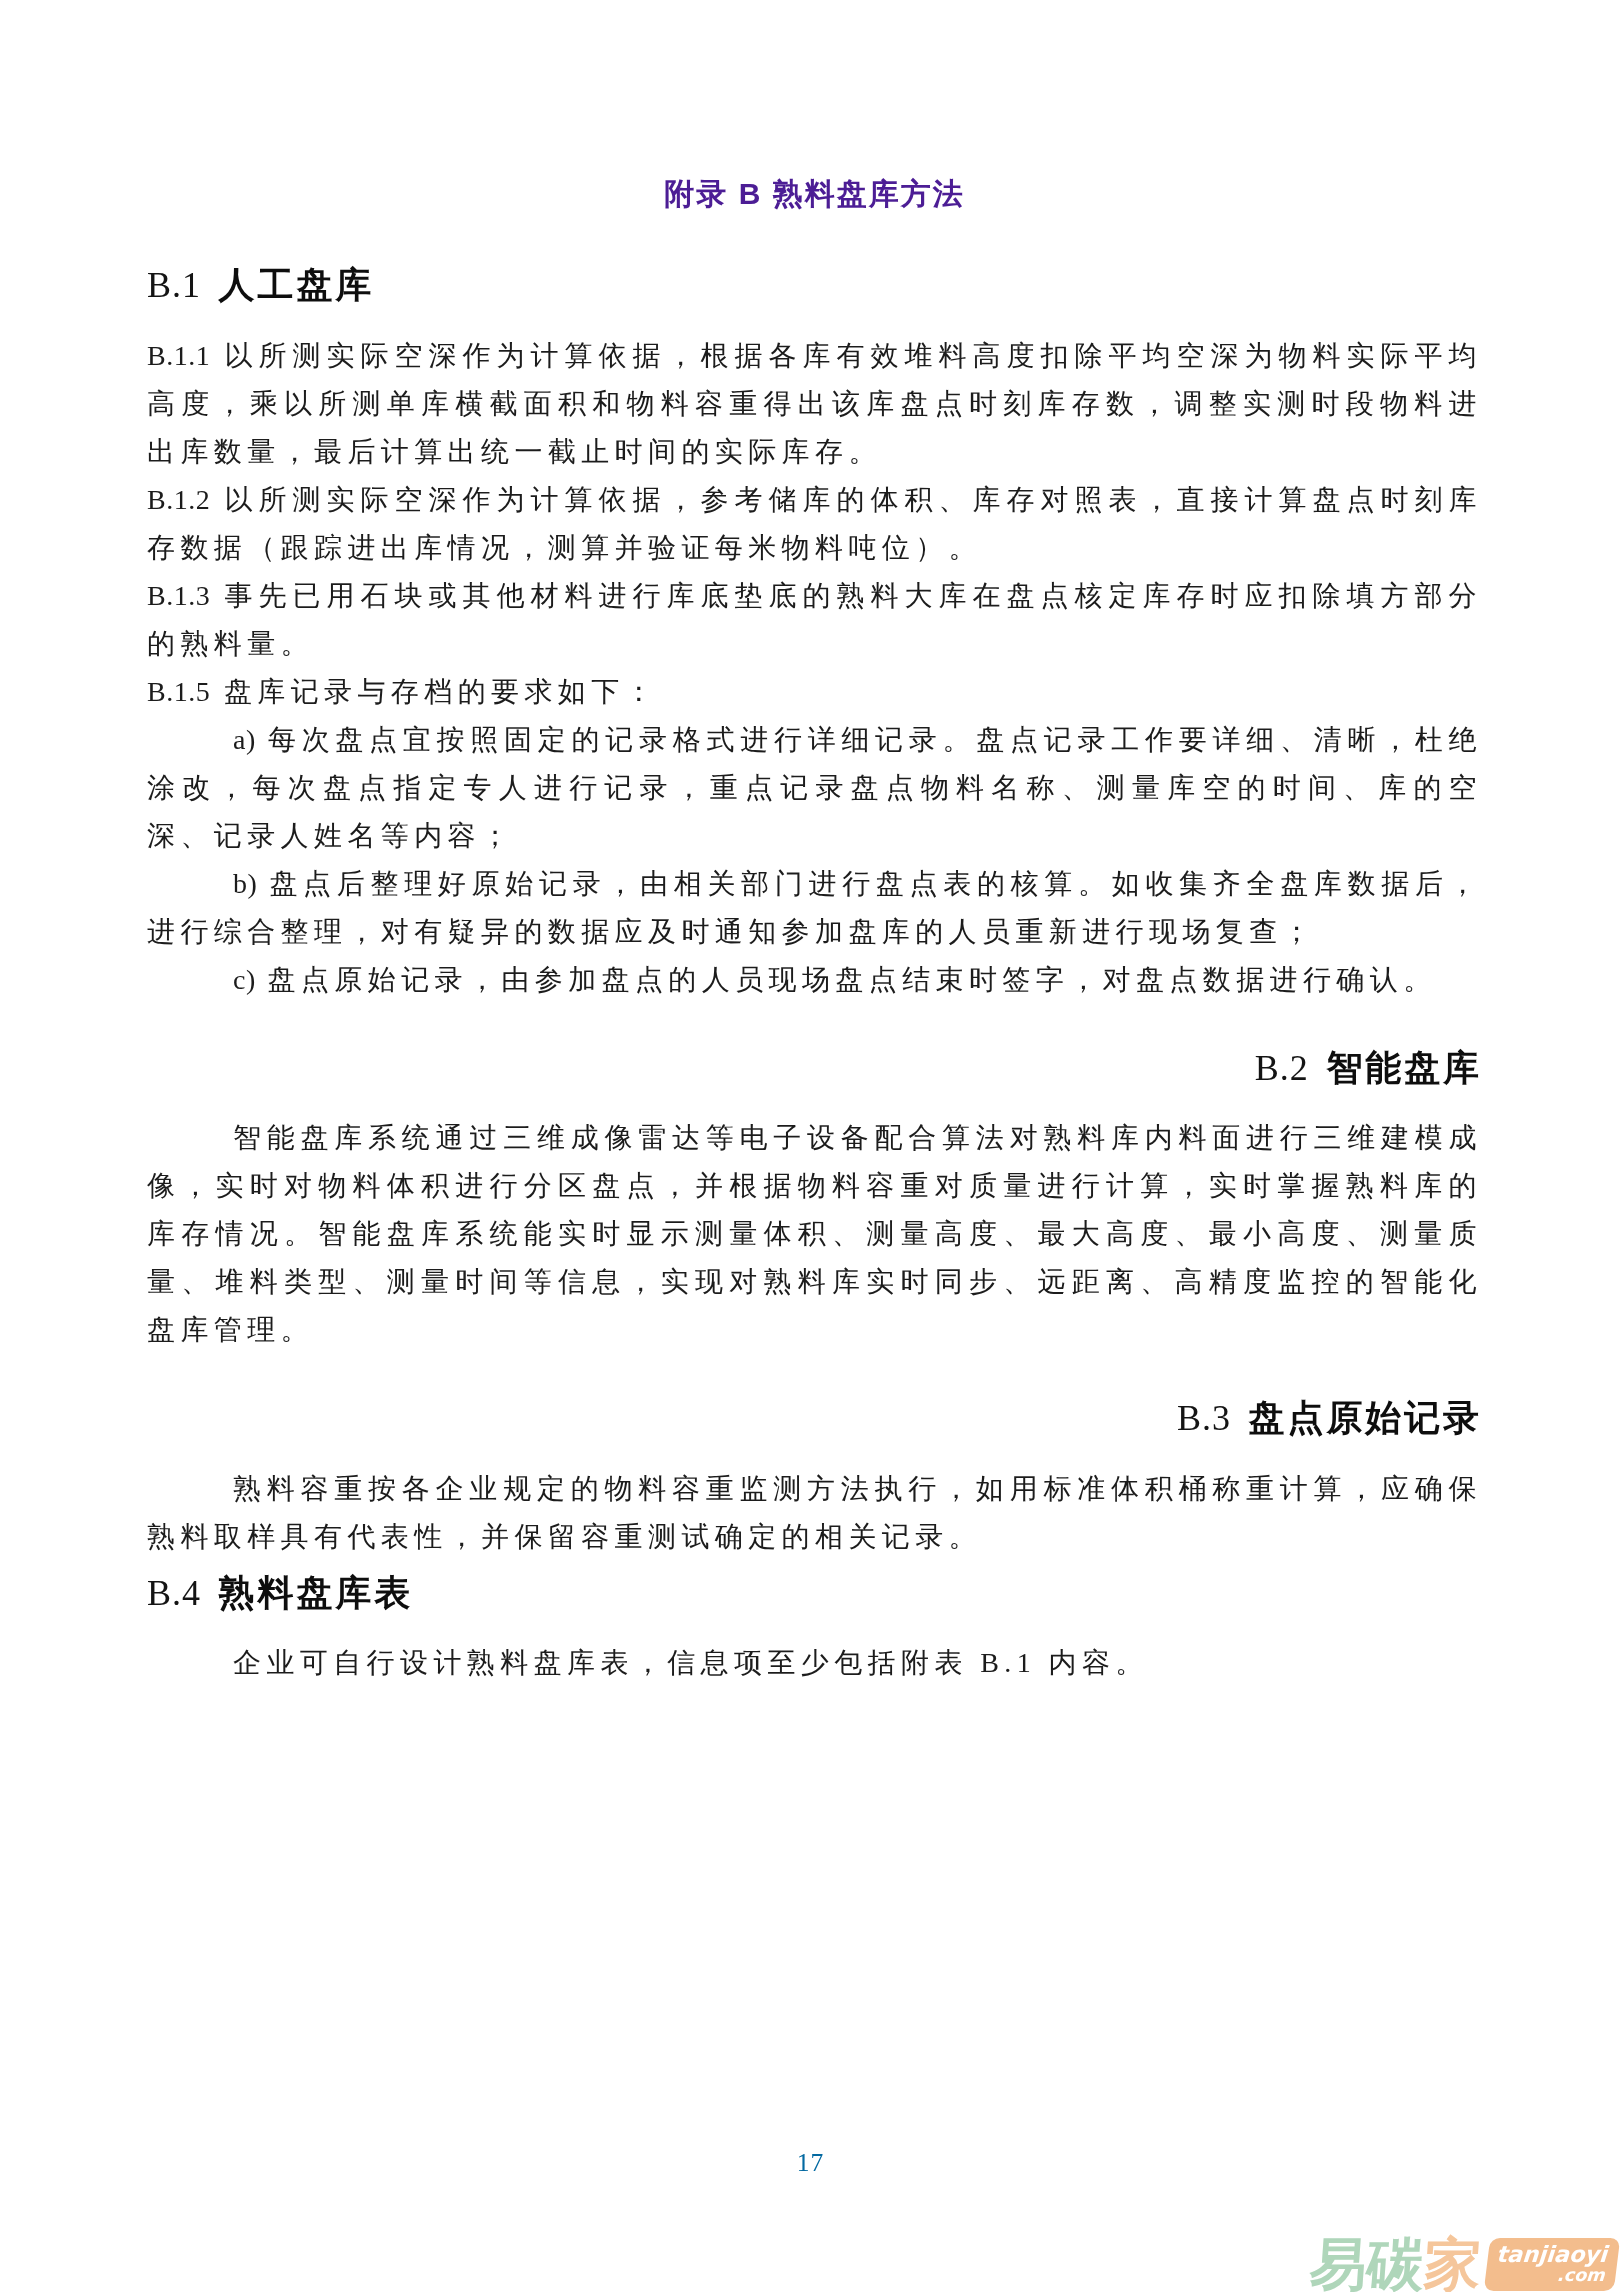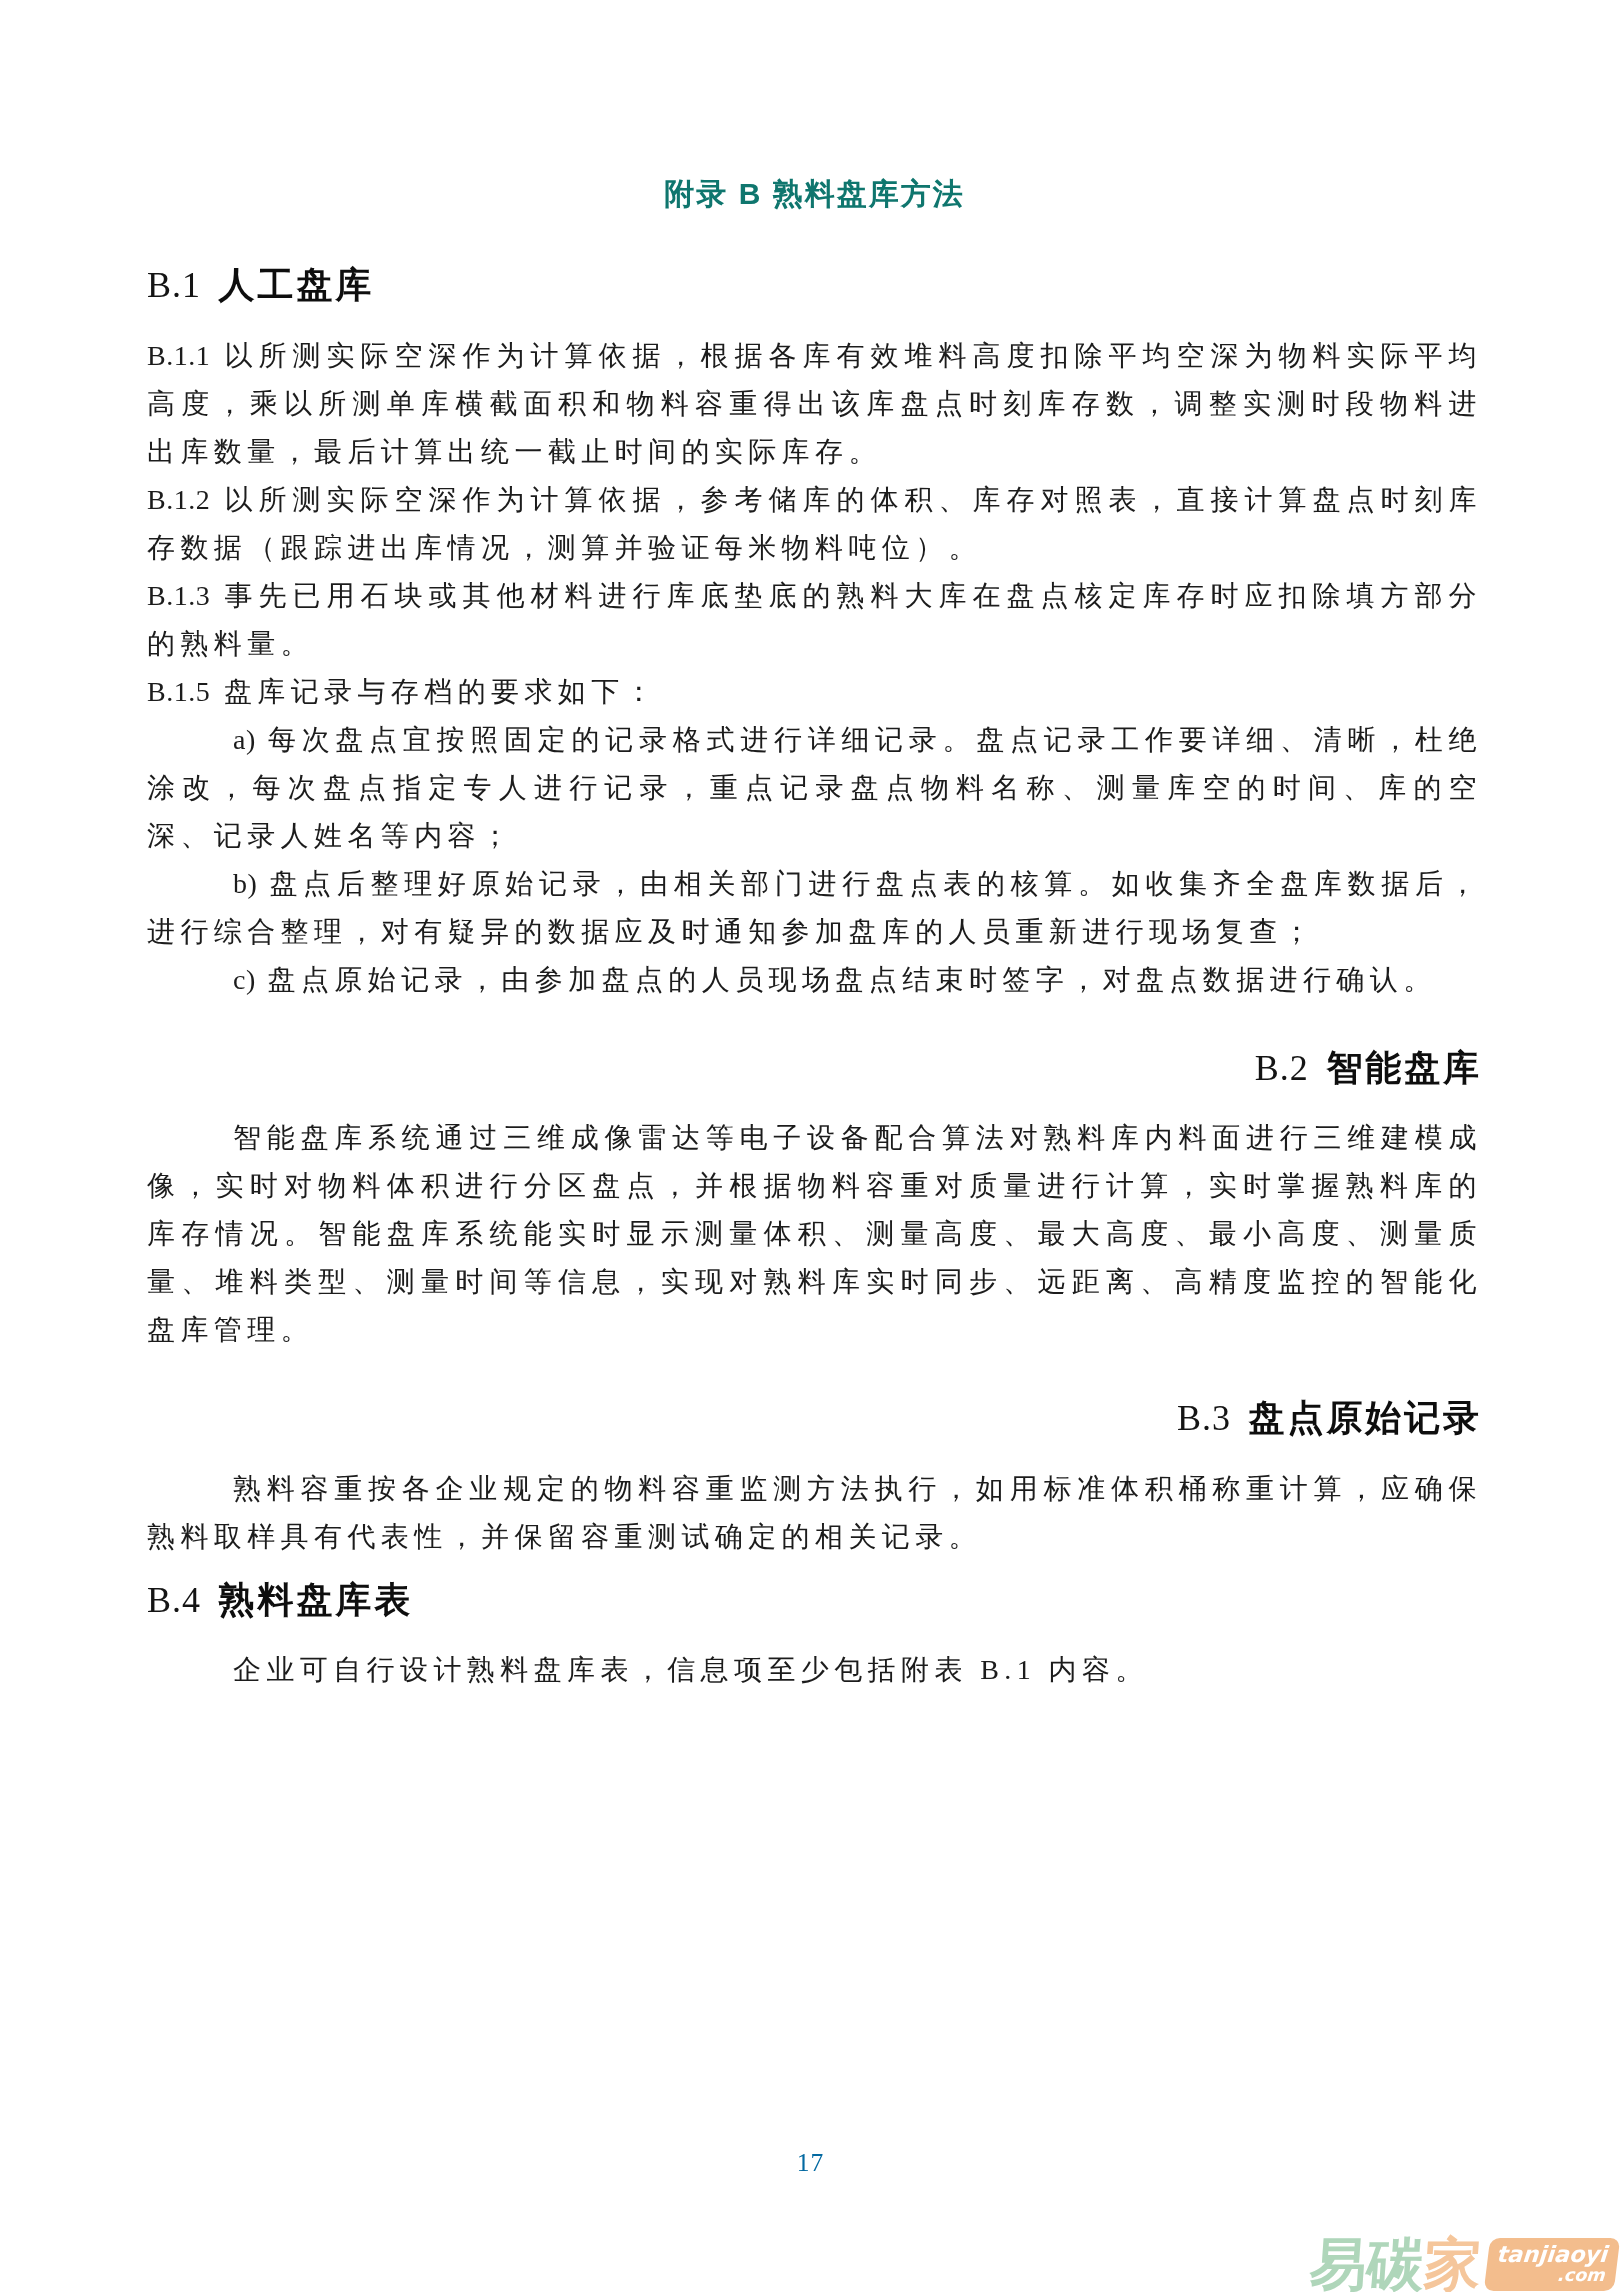--- a/index.html
+++ b/index.html
@@ -19,31 +19,31 @@
     color: #1b1b1b;
   }
   .doc-title {
     margin: 0 0 53px 0;
     text-align: center;
     font-family: "Liberation Sans", "DejaVu Sans", sans-serif;
     font-weight: 700;
     font-size: 30px;
     line-height: 35px;
     letter-spacing: 2px;
-    color: #0f766e;
+    color: #4c1d95;
   }
   h2.sec-heading {
     margin: 0 0 25.5px 0;
     font-size: 36px;
     line-height: 41px;
     font-weight: 400;
     white-space: nowrap;
   }
   h2.sec-heading.mt { margin-top: 43px; text-align: right; }
-  h2.sec-heading.mt-sm { margin-top: 18px; }
+  h2.sec-heading.mt-sm { margin-top: 11px; }
   .h-no {
     font-family: "Liberation Serif", "DejaVu Serif", serif;
     letter-spacing: 1px;
     margin-right: 17.6px;
     color: #141414;
   }
   .h-title {
     font-family: "Liberation Sans", "DejaVu Sans", sans-serif;
     font-weight: 700;
     letter-spacing: 2.9px;

